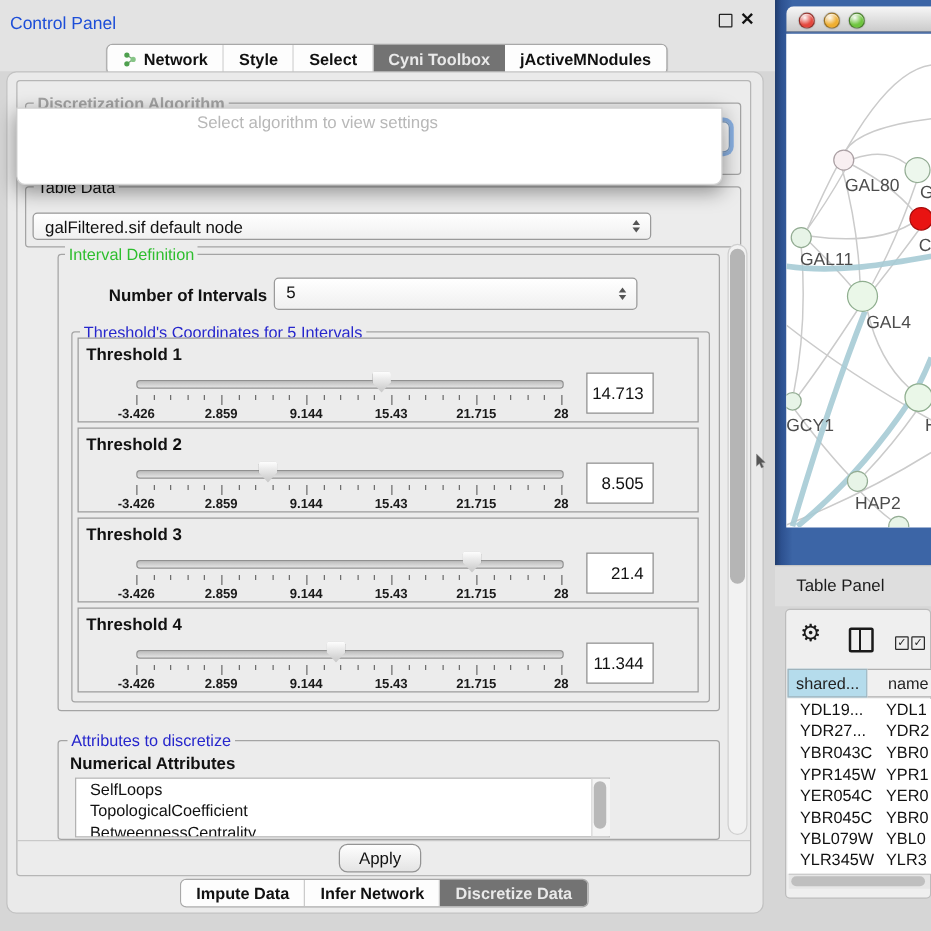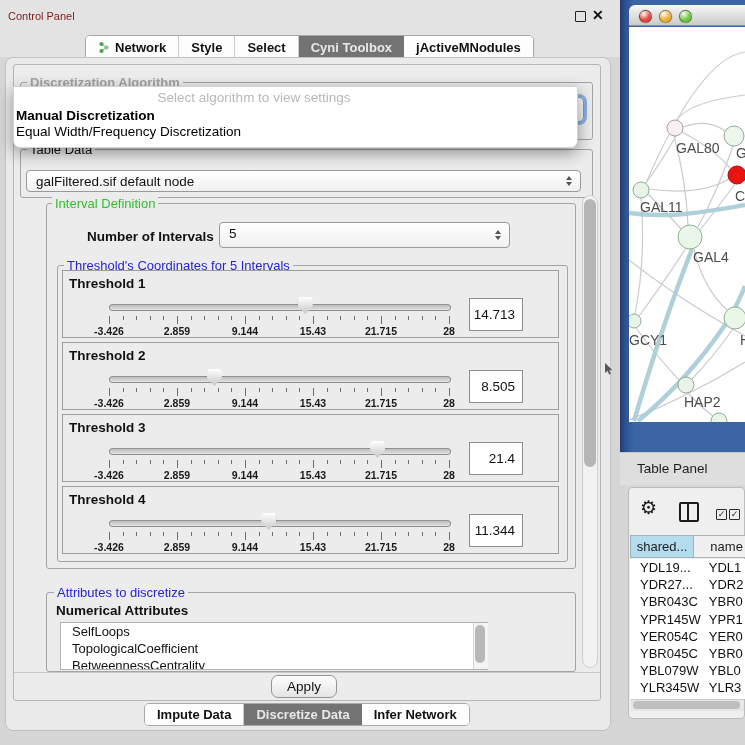--- a/index.html
+++ b/index.html
@@ -1,38 +1,38 @@
 <!DOCTYPE html>
 <html><head>
 <meta charset="utf-8">
 <style>
   html,body{margin:0;padding:0;width:745px;height:745px;overflow:hidden;}
   body{font-family:"Liberation Sans",sans-serif;font-size:13px;color:#111;background:#d6d6d6;}
   #screen{position:relative;width:745px;height:745px;overflow:hidden;background:#d6d6d6;}
   
   #top-strip{position:absolute;left:0;top:0;width:620px;height:57px;background:#e3e3e3;}
-  #win-title{position:absolute;left:8px;top:10px;font-size:11px;color:#7f1d1d;}
+  #win-title{position:absolute;left:8px;top:10px;font-size:14px;color:#1d4ed8;}
   #float-btn{position:absolute;left:575px;top:11px;width:9px;height:9px;border:1.5px solid #222;border-radius:1px;}
   #close-btn{position:absolute;left:592px;top:7px;font-size:14px;font-weight:bold;color:#111;}
   #top-tabs{position:absolute;left:85px;top:35px;height:23px;display:flex;border:1px solid #a8a8a8;border-radius:5px;background:#fdfdfd;overflow:hidden;box-shadow:0 1px 1px rgba(0,0,0,.15);}
   .tab{padding:4px 12px;line-height:22px;font-size:13px;font-weight:bold;background:#fdfdfd;border-right:1px solid #cbcbcb;display:flex;align-items:center;gap:5px;white-space:nowrap;}
   .tab:last-child{border-right:none;}
   .tab.sel{background:#737373;color:#e9e9e9;border-right:none;}
   #outer-panel{position:absolute;left:5px;top:57px;width:606px;height:674px;background:#eaeaea;border:1px solid #c2c2c2;border-radius:8px;box-sizing:border-box;}
   #inner-panel{position:absolute;left:13px;top:64px;width:588px;height:637px;background:#ececec;border:1px solid #b6b6b6;border-radius:3px;box-sizing:border-box;}
   
   .group{position:absolute;border:1px solid #a4a4a4;border-radius:3px;}
   .gtitle{position:absolute;background:#ececec;padding:0 3px;font-size:13px;white-space:nowrap;}
   #algo-group{left:20px;top:82px;width:571px;height:56px;}
   #algo-title{left:27px;top:75px;color:#a3a3a3;font-weight:bold;text-decoration:underline;}
   #algo-combo{position:absolute;left:26px;top:97px;width:558px;height:25px;background:linear-gradient(#ffffff,#f2f2f2);border:1px solid #7a9cc4;border-radius:5px;box-shadow:0 0 0 3px rgba(105,158,224,.75);box-sizing:border-box;}
   #td-group{left:20px;top:149px;width:571px;height:47px;}
   #td-title{left:27px;top:142px;color:#111;}
   .combo{position:absolute;background:linear-gradient(#ffffff,#f0f0f0);border:1px solid #9a9a9a;border-radius:4px;box-sizing:border-box;}
-  #td-combo{left:26px;top:170px;width:555px;height:22px;}
+  #td-combo{left:26px;top:170px;width:495px;height:22px;}
   .cbtext{position:absolute;left:9px;top:0;line-height:21px;font-size:13.5px;color:#111;white-space:nowrap;}
   .spin{position:absolute;right:8px;top:50%;transform:translateY(-50%);display:flex;flex-direction:column;align-items:center;}
   .arr-up{width:0;height:0;border-left:3.5px solid transparent;border-right:3.5px solid transparent;border-bottom:4.5px solid #555;margin-bottom:2px;}
   .arr-dn{width:0;height:0;border-left:3.5px solid transparent;border-right:3.5px solid transparent;border-top:4.5px solid #555;}
   
   #popup{position:absolute;left:13px;top:86px;width:565px;height:62px;background:#fff;border:1px solid #d2d2d2;border-radius:0 0 7px 7px;box-shadow:0 5px 16px rgba(0,0,0,.40);z-index:60;box-sizing:border-box;}
   #popup-hint{position:absolute;left:0;top:3px;width:480px;text-align:center;color:#b8b8b8;font-size:13.5px;}
   #popup-options{position:absolute;left:1px;top:21px;width:560px;}
   .popt{line-height:15.5px;font-size:13.5px;color:#000;padding-left:1px;white-space:nowrap;}
   .popt.bold{font-weight:bold;}
@@ -171,34 +171,30 @@
   <div id="sep-line"></div>
 
   <div id="vscroll"></div>
   <div id="vthumb"></div>
 
   <div id="apply-btn">Apply</div>
   <div id="bottom-tabs">
       <div class="tab">
         <span>Impute Data</span>
       </div>
+      <div class="tab">
+        <span>Infer Network</span>
+      </div>
       <div class="tab sel">
         <span>Discretize Data</span>
       </div>
-      <div class="tab">
-        <span>Infer Network</span>
-      </div>
     </div>
 
   <div id="popup">
     <div id="popup-hint">Select algorithm to view settings</div>
-    <div id="popup-options">
-        <div class="popt bold">Manual Discretization</div>
-        <div class="popt">Equal Width/Frequency Discretization</div>
-      </div>
   </div>
 
   <div id="desktop"></div>
   <div id="net-titlebar">
       <div class="light" style="left: 10px; background: radial-gradient(circle at 35% 28%, rgba(255, 255, 255, 0.85), rgb(228, 71, 61) 55%); border: 0.5px solid rgba(0, 0, 0, 0.35);"></div>
       <div class="light" style="left: 30px; background: radial-gradient(circle at 35% 28%, rgba(255, 255, 255, 0.85), rgb(239, 174, 49) 55%); border: 0.5px solid rgba(0, 0, 0, 0.35);"></div>
       <div class="light" style="left: 50px; background: radial-gradient(circle at 35% 28%, rgba(255, 255, 255, 0.85), rgb(110, 197, 62) 55%); border: 0.5px solid rgba(0, 0, 0, 0.35);"></div>
     </div>
   <div id="net-canvas">
     <svg id="net-svg" width="116" height="395" viewBox="629 27 116 395">

